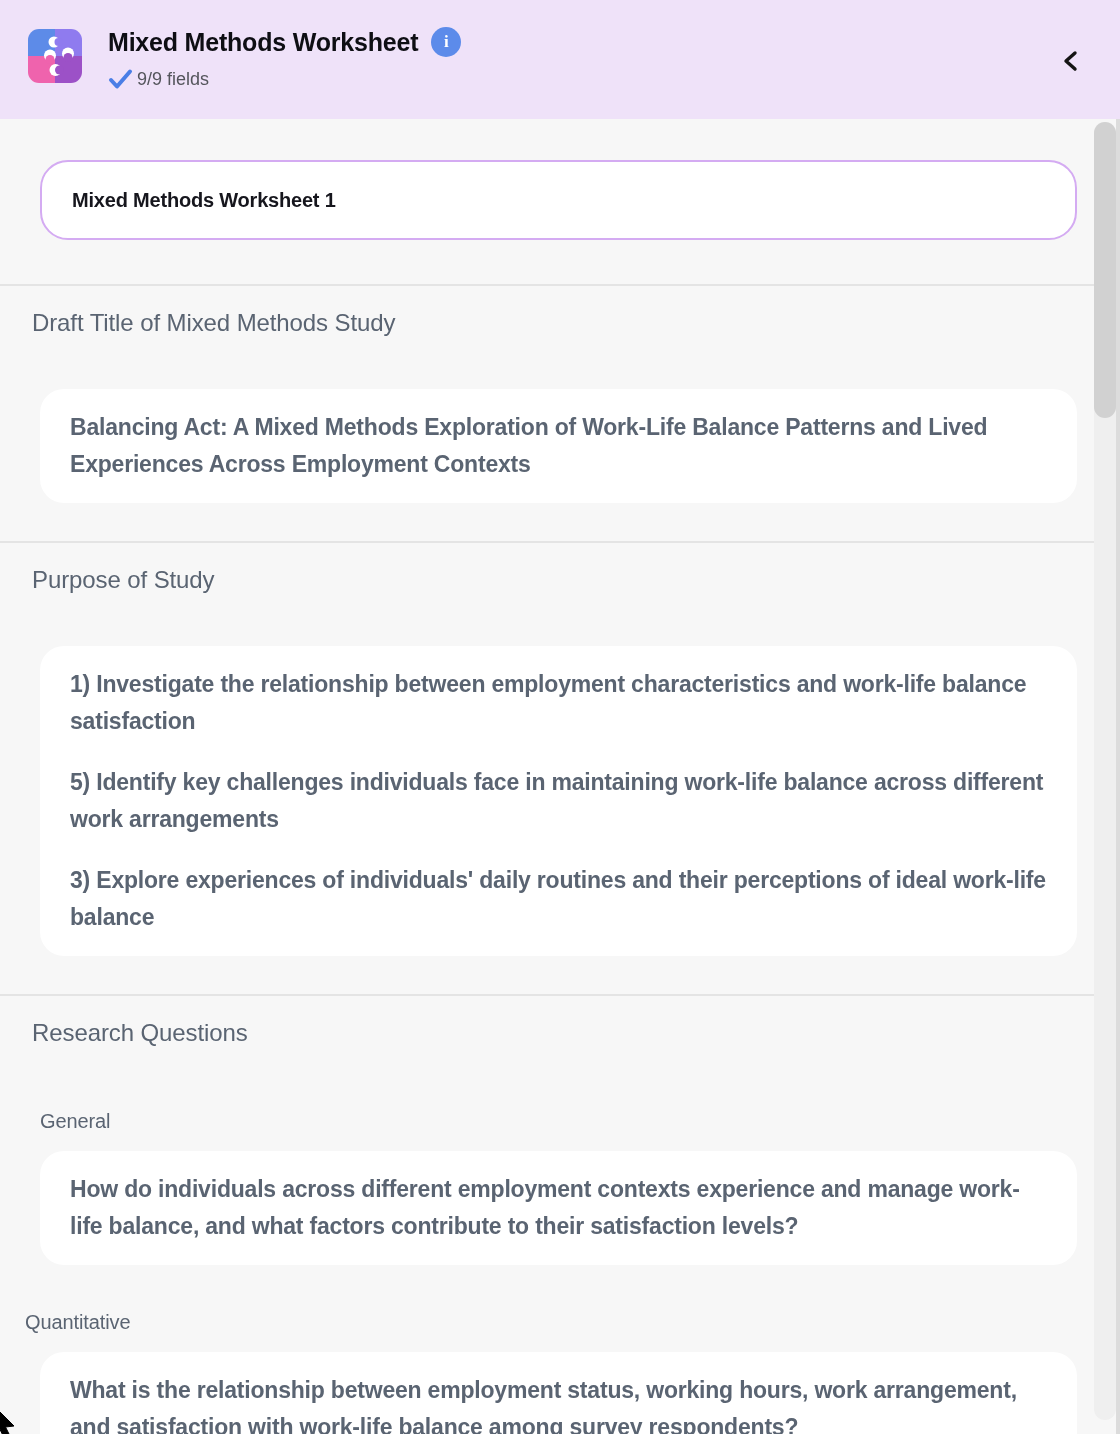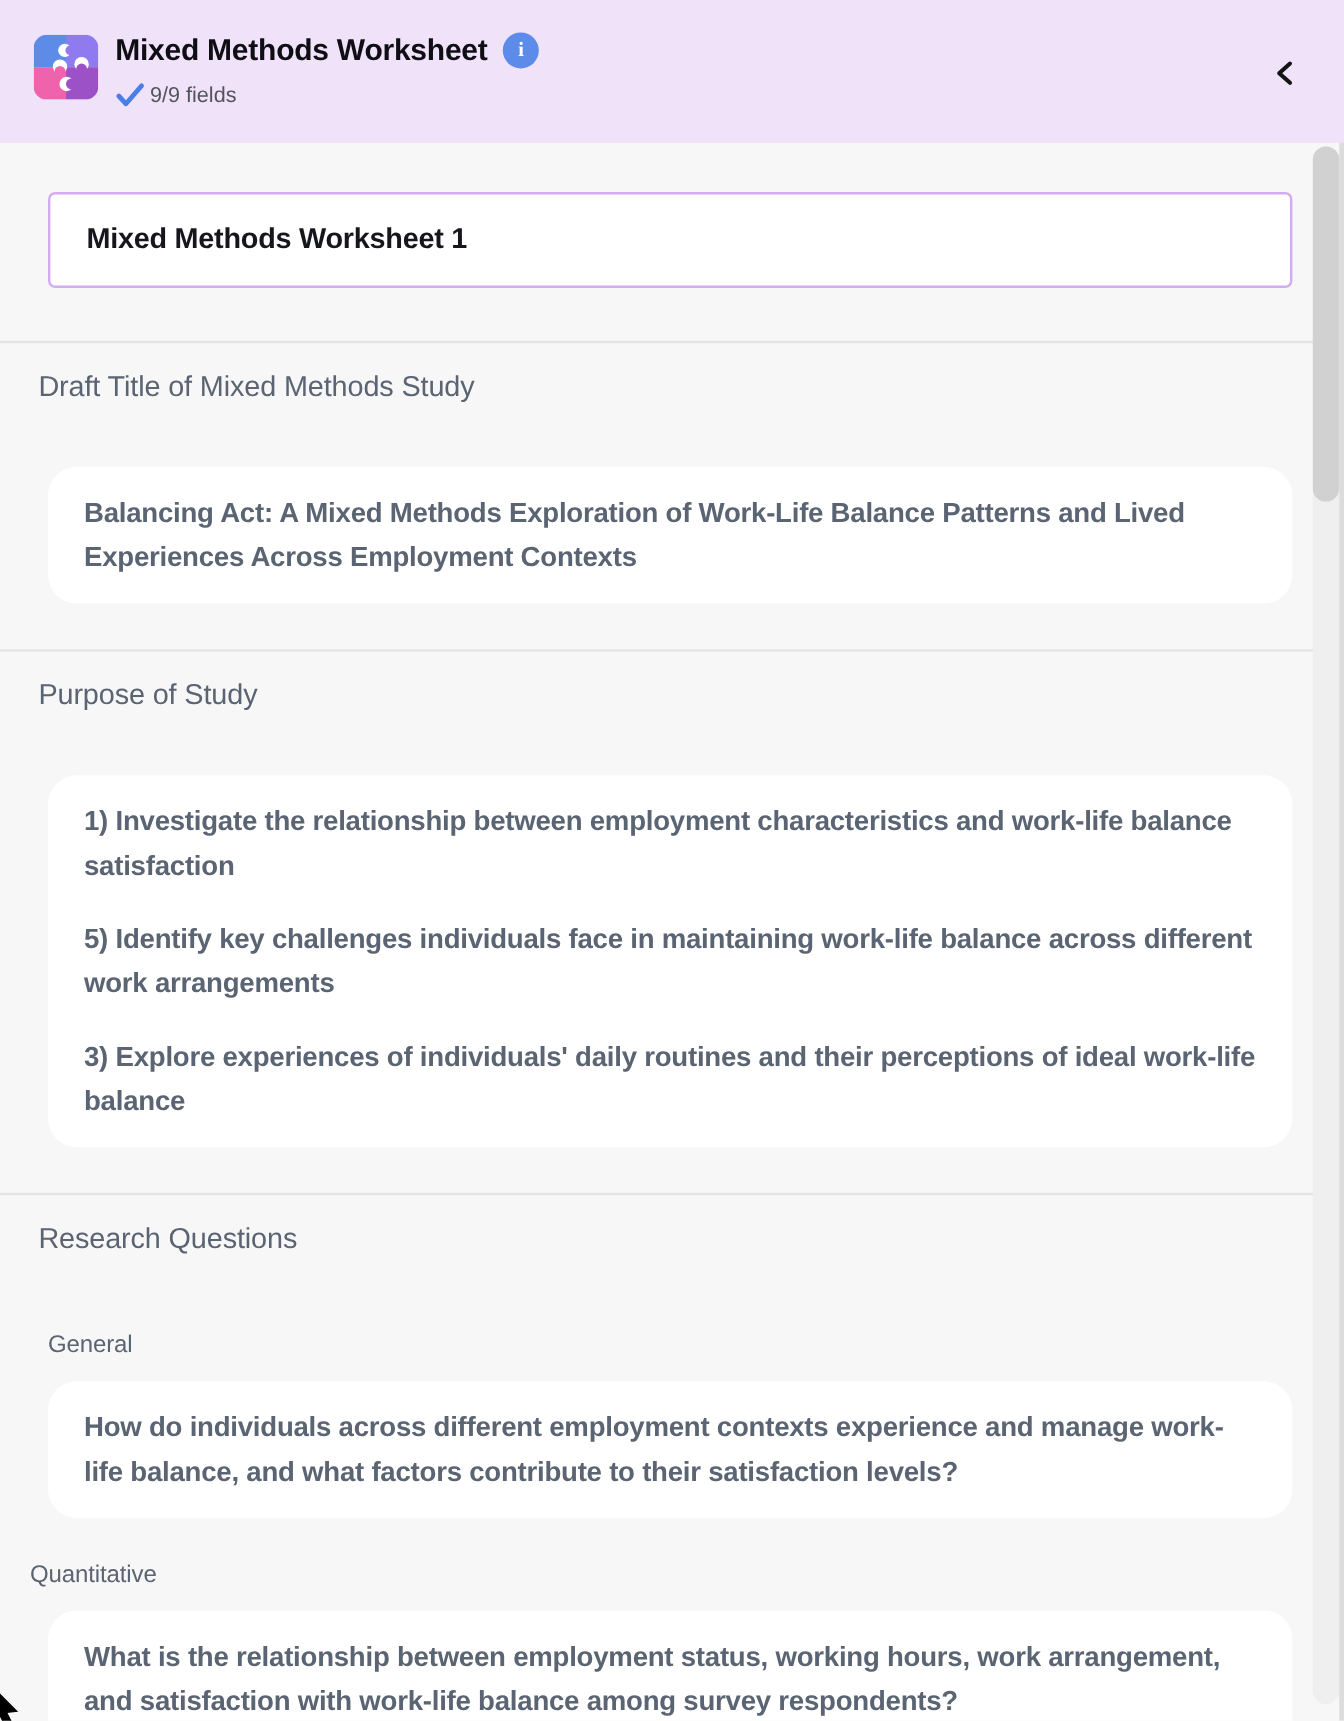--- a/index.html
+++ b/index.html
@@ -15,21 +15,21 @@
     background:var(--body-bg);
     font-family:"Liberation Sans","DejaVu Sans",sans-serif;
     position:relative;
   }
   
   header{
     height:119px;background:var(--header-bg);
     position:relative;display:flex;align-items:flex-start;
   }
   .puzzle{position:absolute;left:28px;top:28px;width:54px;height:56px;}
-  .head-text{position:absolute;left:96px;top:27px;text-align:right;}
+  .head-text{position:absolute;left:108px;top:27px;text-align:right;}
   .title-row{display:flex;align-items:center;gap:13px;}
   h1{
     font-size:25px;font-weight:700;color:var(--title-text);
     letter-spacing:-0.2px;line-height:30px;
   }
   .info{
     width:30px;height:30px;border-radius:50%;background:var(--info-blue);
     color:#fff;display:flex;align-items:center;justify-content:center;
     font-size:17px;font-weight:700;font-family:"Liberation Serif",serif;
     cursor:pointer;flex:0 0 auto;
@@ -40,35 +40,35 @@
   .collapse{
     position:absolute;right:32px;top:44px;width:34px;height:34px;
     background:none;border:none;cursor:pointer;display:flex;
     align-items:center;justify-content:center;
   }
   
   main{position:relative;}
   .name-input{
     display:block;margin:41px 43px 0 40px;width:1037px;height:80px;
     background:var(--card-bg);border:2px solid var(--input-border);
-    border-radius:6px;padding:0 30px;
-    font-family:inherit;font-size:24px;font-weight:700;color:#16161d;
+    border-radius:28px;padding:0 30px;
+    font-family:inherit;font-size:20px;font-weight:700;color:#16161d;
     letter-spacing:-0.2px;outline:none;
   }
   hr.divider{border:none;height:2px;background:var(--divider);margin-top:44px;}
   hr.divider.mid{margin-top:38px;}
   h2.section-heading{
     margin-top:20px;padding-left:32px;font-size:24px;font-weight:500;
     color:var(--slate-text);line-height:34px;letter-spacing:-0.1px;
   }
   h3.sub-label{
     margin-top:54px;padding-left:40px;font-size:20px;font-weight:500;
     color:var(--slate-text);line-height:34px;letter-spacing:-0.1px;
   }
-  h3.sub-label.quant{margin-top:30px;padding-left:25px;}
+  h3.sub-label.quant{margin-top:40px;padding-left:25px;}
   .card{
     margin:49px 43px 0 40px;background:var(--card-bg);border-radius:24px;
     padding:20px 30px;
   }
   .card.tight{margin-top:13px;}
   .card p{
     font-size:23px;line-height:37px;color:var(--slate-text);
     letter-spacing:-0.2px;
     font-weight:bold;
   }

